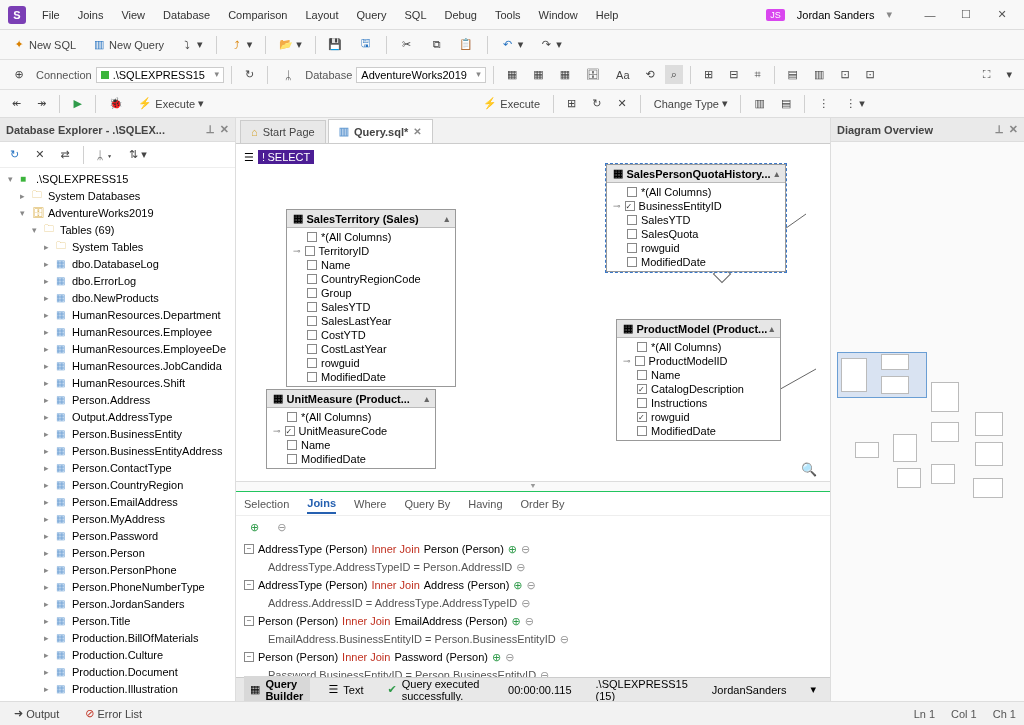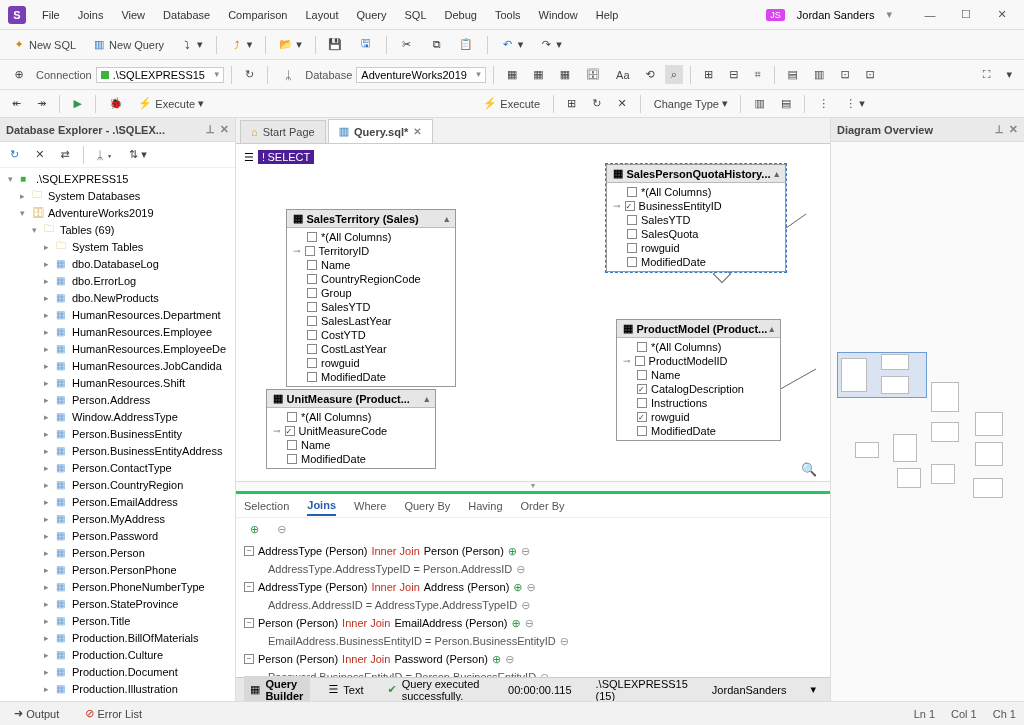--- a/index.html
+++ b/index.html
@@ -62,21 +62,21 @@
 .col-row { display: flex; align-items: center; padding: 1px 6px; gap: 4px; }
 .col-row .chk { width: 10px; height: 10px; border: 1px solid #888; display: inline-block; }
 .col-row .chk.on::after { content: "✓"; font-size: 8px; color: #333; position: relative; top: -3px; left: 0; }
 .key-ico { color: #888; font-size: 9px; }
 
 .svg-lines { position: absolute; inset: 0; pointer-events: none; }
 
 .hsplitter { height: 10px; background: #fafafa; display: flex; justify-content: center; align-items: center; border-top: 1px solid #ddd; }
 .hsplitter::after { content: "⯆"; font-size: 8px; color: #999; }
 
-.bottom-pane { height: 210px; background: #fff; display: flex; flex-direction: column; border-top: 3px solid #22c55e; }
+.bottom-pane { height: 210px; background: #fff; display: flex; flex-direction: column; border-top: 1px solid #22c55e; }
 .subtab-row { height: 24px; display: flex; align-items: center; padding: 0 8px; gap: 18px; border-bottom: 1px solid #eee; }
 .subtab { padding: 3px 0; color: #555; cursor: pointer; }
 .subtab.active { color: #2560b0; border-bottom: 2px solid #2560b0; font-weight: 600; }
 .bp-tb { height: 22px; display: flex; align-items: center; padding: 0 8px; gap: 6px; }
 .join-list { flex: 1; overflow: auto; padding: 2px 8px; }
 .join-row { display: flex; align-items: center; height: 18px; gap: 4px; }
 .join-sub { padding-left: 24px; color: #555; }
 .inner-join { color: #c03020; text-align: right; }
 .sq { width: 10px; height: 10px; border: 1px solid #888; display: inline-block; font-size: 8px; text-align: center; line-height: 8px; color: #555; }
 
@@ -311,21 +311,21 @@
             <span>HumanResources.Shift</span>
           </div>
           <div class="tree-row ind-3">
             <span class="arrow">▸</span>
             <span class="ico ico-table">▦</span>
             <span>Person.Address</span>
           </div>
           <div class="tree-row ind-3">
             <span class="arrow">▸</span>
             <span class="ico ico-table">▦</span>
-            <span>Window.AddressType</span>
+            <span>Output.AddressType</span>
           </div>
           <div class="tree-row ind-3">
             <span class="arrow">▸</span>
             <span class="ico ico-table">▦</span>
             <span>Person.BusinessEntity</span>
           </div>
           <div class="tree-row ind-3">
             <span class="arrow">▸</span>
             <span class="ico ico-table">▦</span>
             <span>Person.BusinessEntityAddress</span>
@@ -366,21 +366,21 @@
             <span>Person.PersonPhone</span>
           </div>
           <div class="tree-row ind-3">
             <span class="arrow">▸</span>
             <span class="ico ico-table">▦</span>
             <span>Person.PhoneNumberType</span>
           </div>
           <div class="tree-row ind-3">
             <span class="arrow">▸</span>
             <span class="ico ico-table">▦</span>
-            <span>Person.StateProvince</span>
+            <span>Person.JordanSanders</span>
           </div>
           <div class="tree-row ind-3">
             <span class="arrow">▸</span>
             <span class="ico ico-table">▦</span>
             <span>Person.Title</span>
           </div>
           <div class="tree-row ind-3">
             <span class="arrow">▸</span>
             <span class="ico ico-table">▦</span>
             <span>Production.BillOfMaterials</span>

